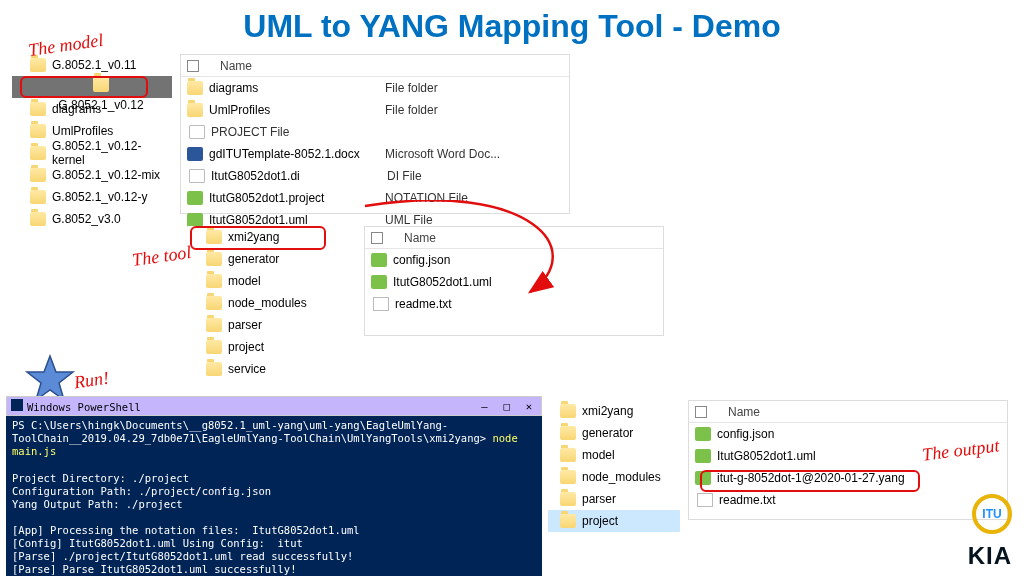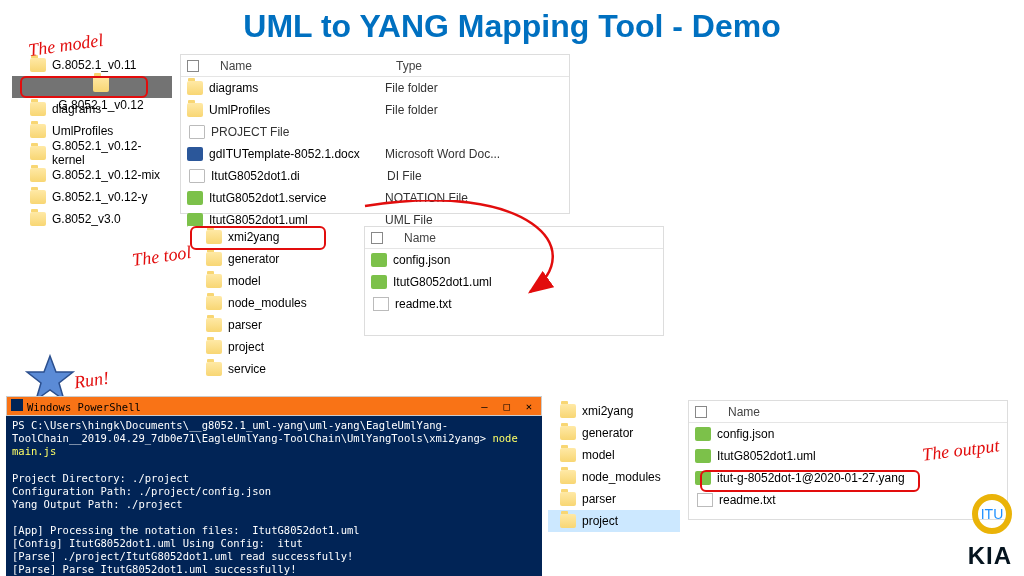--- a/index.html
+++ b/index.html
@@ -95,36 +95,36 @@
   
   .term {
     position:absolute;
     left:6px; bottom:0; width:536px; height:180px;
     font-family: Consolas, monospace;
     font-size:10.5px;
     background:#012456;
     color:#eee;
   }
   .term-titlebar {
-    height:20px; background:#f97316; color:#000;
+    height:20px; background:#c4b5fd; color:#000;
     display:flex; align-items:center; justify-content:space-between;
     padding:0 4px; border:1px solid #ccc;
   }
   .term-titlebar .wbtns span { display:inline-block; width:16px; text-align:center; }
   .term-body { padding:3px 6px; line-height:1.25; white-space:pre-wrap; }
   .term .y { color:#ffff66; }
   .term .w { color:#fff; }
   
   .star { position:absolute; left:24px; top:354px; }
   .star svg { width:52px; height:50px; }
   
   .arrow { position:absolute; z-index:8; pointer-events:none;}
   
   .kia { position:absolute; right:12px; bottom:6px; font-weight:800; font-size:24px; letter-spacing:1px; color:#05141f;}
-  .itu-badge { position:absolute; right:12px; bottom:42px; width:40px; height:40px; border:6px solid #eab308; border-radius:50%; color:#1e90ff; font-size:14px; font-weight:400; display:flex; align-items:center; justify-content:center; }
+  .itu-badge { position:absolute; right:12px; bottom:42px; width:40px; height:40px; border:4px solid #eab308; border-radius:50%; color:#1e90ff; font-size:12px; font-weight:700; display:flex; align-items:center; justify-content:center; }
 </style>
 </head>
 <body>
 
 <div class="title">UML to YANG Mapping Tool - Demo</div>
 
 <div class="tree" id="tree">
     <div class="trow ">
       <span class="ico ico-folder"></span>
       <span>G.8052.1_v0.11</span>
@@ -156,21 +156,20 @@
     <div class="trow ">
       <span class="ico ico-folder"></span>
       <span>G.8052_v3.0</span>
     </div>
   </div>
 
 <div class="panel" style="left:180px; top:54px; width:390px; height:160px;">
   <div class="col-header">
     <span class="chk"></span>
     <span class="hname">Name</span>
-    <span class="htype">Type</span>
   </div>
   <div id="panel-model-rows">
       <div class="row">
         <span class="ico ico-folder"></span>
         <span class="lbl">diagrams</span>
         <span class="typ">File folder</span>
       </div>
       <div class="row">
         <span class="ico ico-folder"></span>
         <span class="lbl">UmlProfiles</span>
@@ -185,21 +184,21 @@
         <span class="lbl">gdITUTemplate-8052.1.docx</span>
         <span class="typ">Microsoft Word Doc...</span>
       </div>
       <div class="row">
         <span class="ico ico-file"></span>
         <span class="lbl">ItutG8052dot1.di</span>
         <span class="typ">DI File</span>
       </div>
       <div class="row">
         <span class="ico ico-uml"></span>
-        <span class="lbl">ItutG8052dot1.service</span>
+        <span class="lbl">ItutG8052dot1.project</span>
         <span class="typ">NOTATION File</span>
       </div>
       <div class="row">
         <span class="ico ico-uml"></span>
         <span class="lbl">ItutG8052dot1.uml</span>
         <span class="typ">UML File</span>
       </div>
     </div>
 </div>
 

